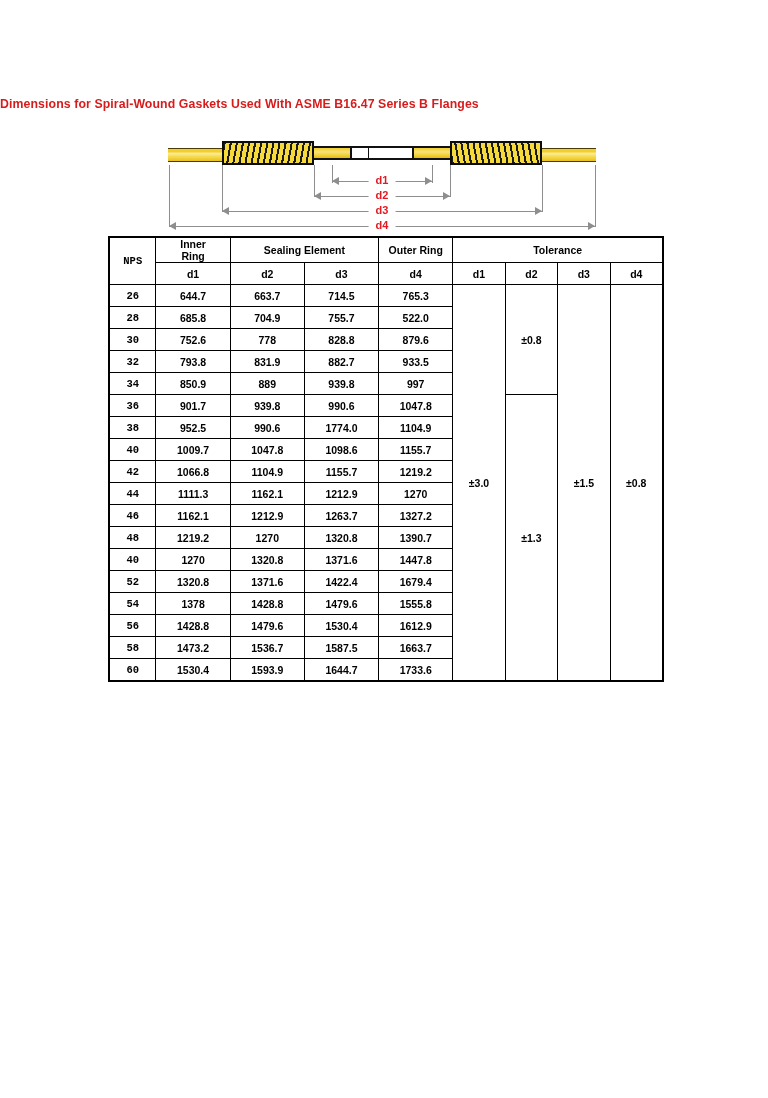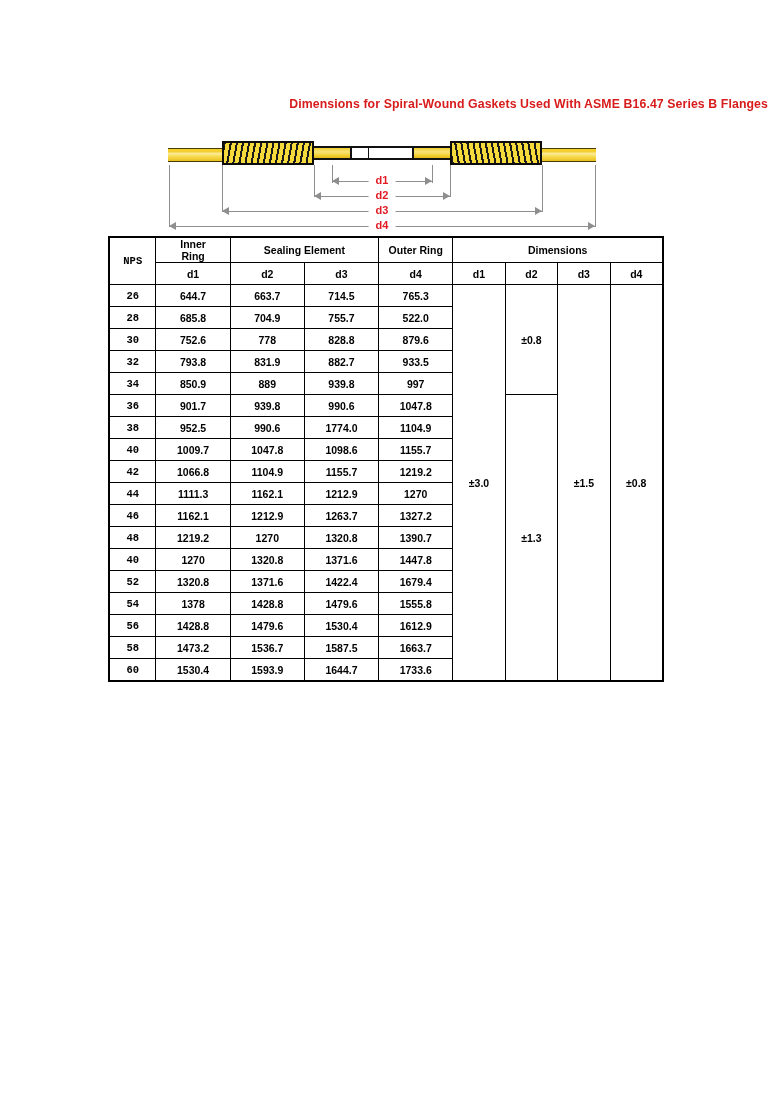--- a/index.html
+++ b/index.html
@@ -14,21 +14,21 @@
     font-family: "Liberation Sans", sans-serif;
     overflow: hidden;
   }
 
   
   .title-block {
     position: absolute;
     top: 94px;
     left: 0;
     width: 768px;
-    text-align: right;
+    text-align: left;
   }
   .title-line {
     color: #d81c1c;
     font-weight: bold;
     font-size: 12.3px;
     letter-spacing: 0.1px;
     line-height: 21px;
     white-space: nowrap;
   }
 
@@ -267,21 +267,21 @@
   <table class="dims outer-frame">
     <thead>
       <tr>
         <th class="col-nps" rowspan="2">NPS</th>
         <th class="col-d h-group two-line">
           <div>Inner</div>
           <div>Ring</div>
         </th>
         <th class="h-group" colspan="2">Sealing Element</th>
         <th class="col-d h-group">Outer Ring</th>
-        <th class="h-group thick-l" colspan="4">Dimensions</th>
+        <th class="h-group thick-l" colspan="4">Tolerance</th>
       </tr>
       <tr>
         <th class="col-d">d1</th>
         <th class="col-d">d2</th>
         <th class="col-d">d3</th>
         <th class="col-d">d4</th>
         <th class="col-tol thick-l">d1</th>
         <th class="col-tol">d2</th>
         <th class="col-tol">d3</th>
         <th class="col-tol">d4</th>

